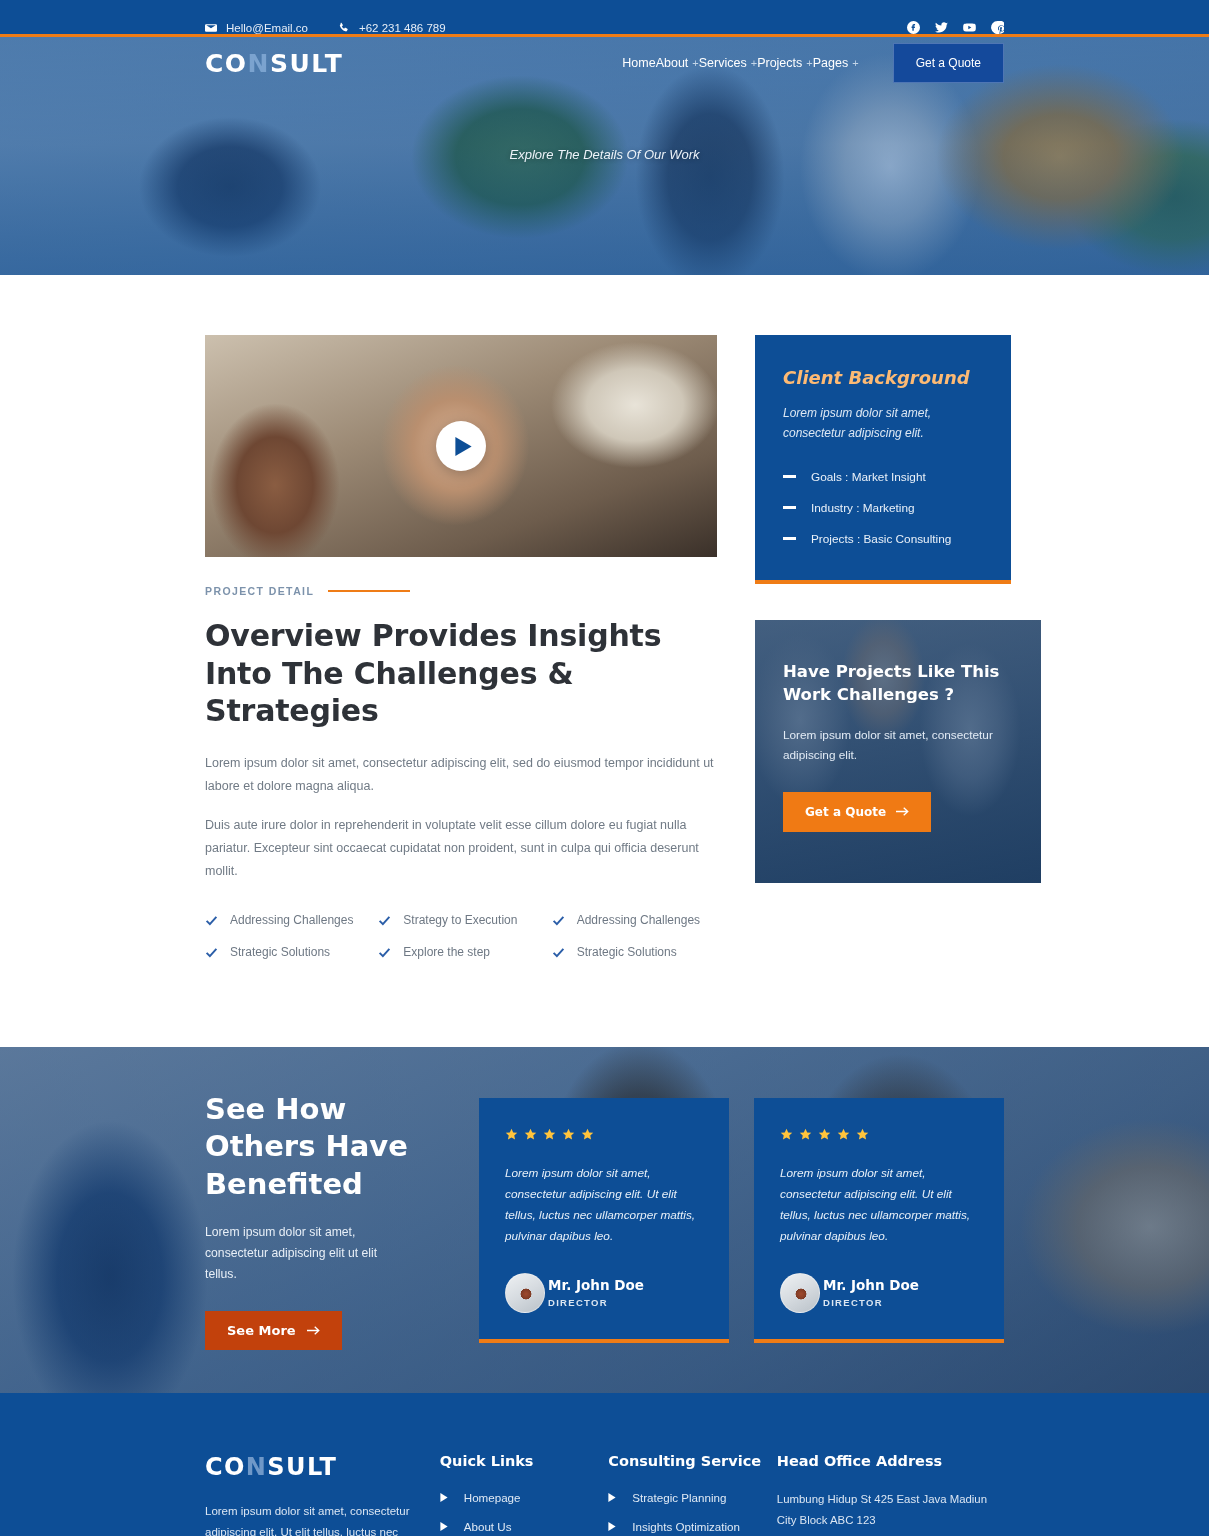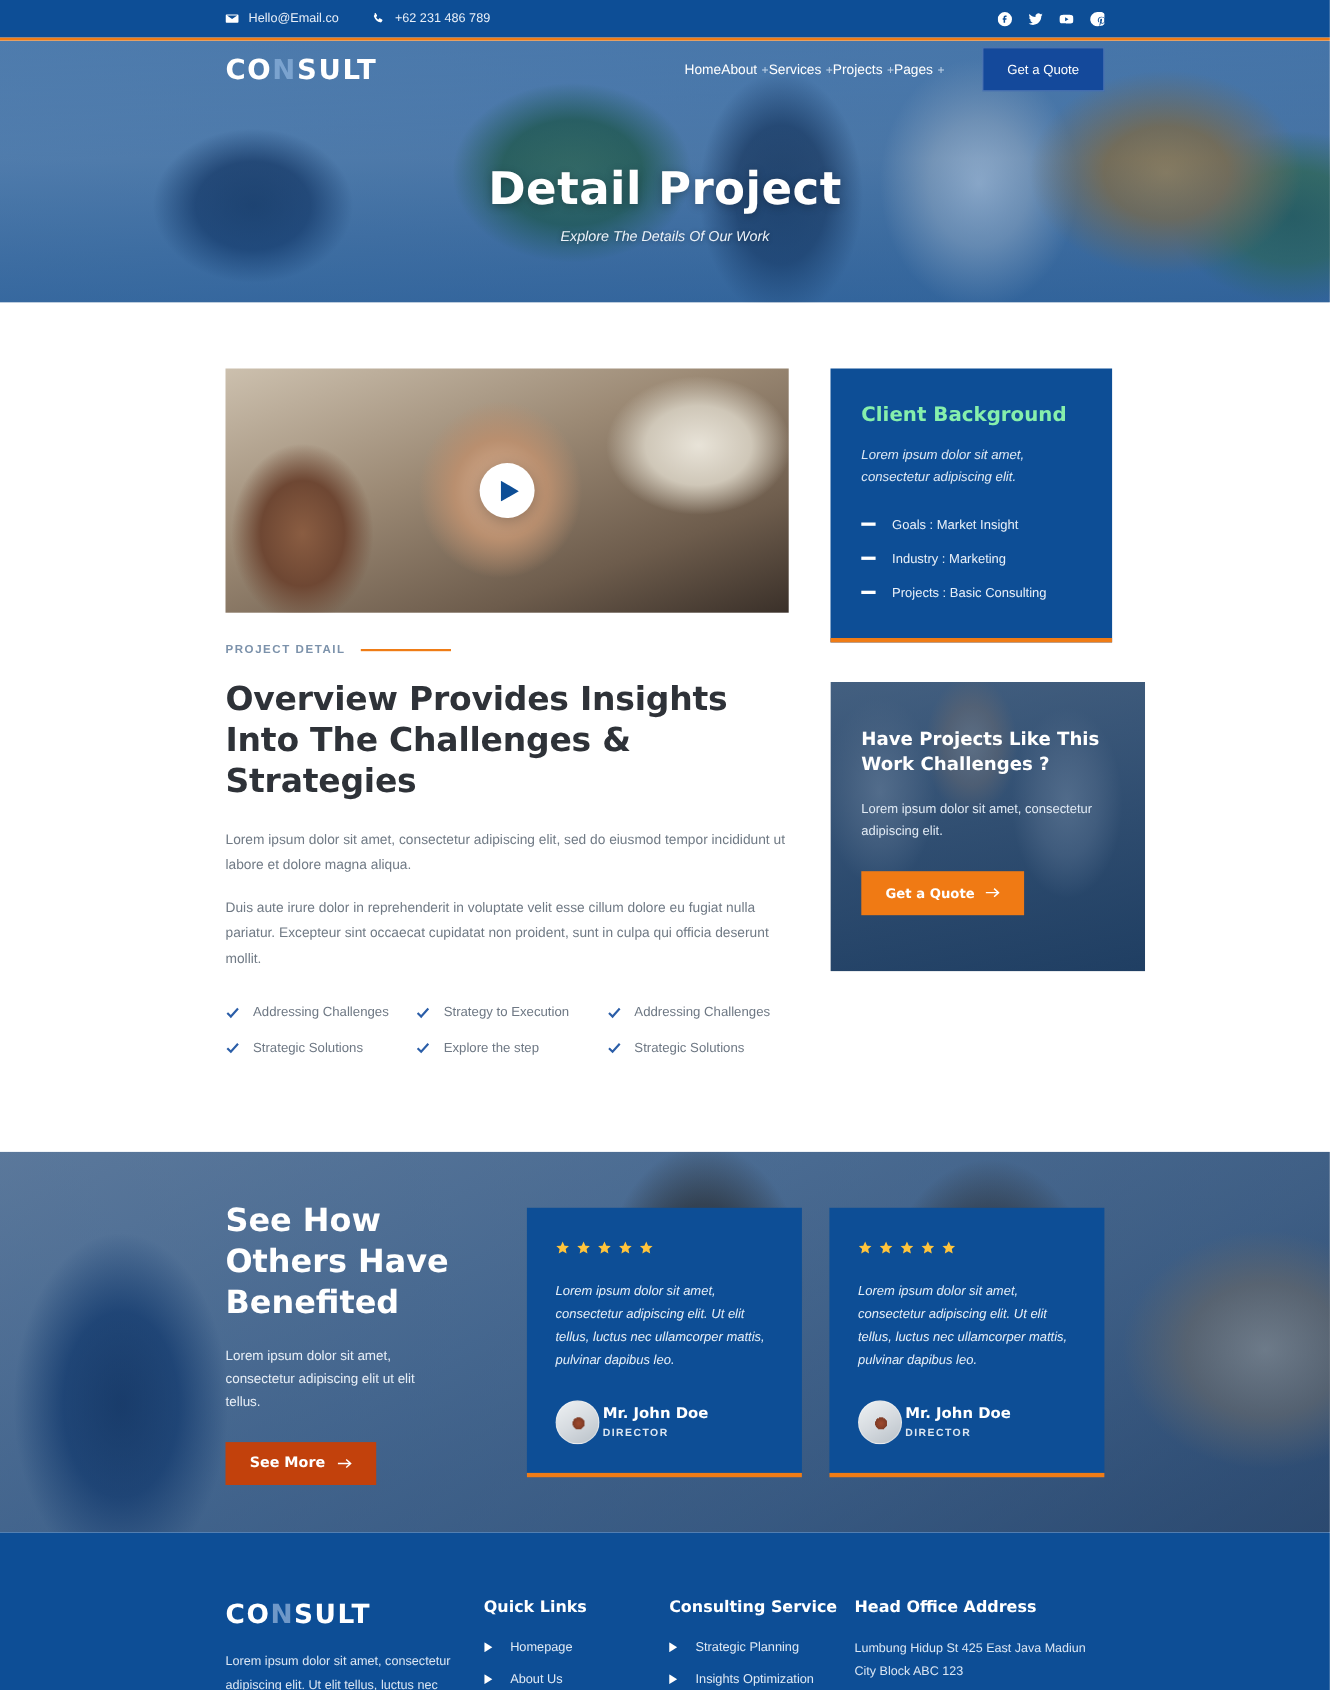--- a/index.html
+++ b/index.html
@@ -6,21 +6,21 @@
   html, body {
     width: 1209px;
     font-family: "Liberation Sans", sans-serif;
     background: #ffffff;
     color: #333;
   }
   .page { width: 1209px; position: relative; overflow: hidden; }
 
   
   .topbar {
-    height: 34px; background: #0d4e96; display: flex; align-items: center;
+    height: 34px; background: #0d4e96; display: flex; align-items: flex-end;
     padding: 0 205px; position: relative;
   }
   .topbar-left { display: flex; align-items: center; gap: 30px; }
   .tb-item { display: flex; align-items: center; gap: 9px; color: #e7eef7; font-size: 11.5px; }
   .tb-item svg { width: 12px; height: 12px; fill: #ffffff; }
   .topbar-right { margin-left: auto; display: flex; align-items: center; gap: 15px; }
   .soc { width: 13px; height: 13px; fill: #ffffff; display: block; }
   .orange-rule { height: 3px; background: #ef7c16; }
 
   
@@ -115,21 +115,21 @@
   }
   .check-item { display: flex; align-items: center; gap: 12px; }
   .check-item svg { width: 13px; height: 13px; stroke: #2b5ea8; fill: none; stroke-width: 2.4; flex: none; }
   .check-item span { font-size: 12px; color: #6e7884; }
 
   
   .card-client {
     background: #0d4e96; padding: 32px 28px 34px 28px; border-bottom: 4px solid #ef7c16;
   }
   .card-client h3 {
-    color: #86efac; font-size: 18px; font-weight: 800; font-family: "DejaVu Sans", sans-serif;
+    color: #fdba74; font-size: 18px; font-weight: 800; font-family: "DejaVu Sans", sans-serif; font-style: italic;
   }
   .card-client .ital {
     margin-top: 15px; font-size: 12px; font-style: italic; color: #dde8f4; line-height: 1.7;
   }
   .cb-list { margin-top: 26px; display: flex; flex-direction: column; gap: 17px; }
   .cb-row { display: flex; align-items: center; gap: 15px; }
   .dash { width: 13px; height: 3px; background: #fff; flex: none; }
   .cb-row span { font-size: 11.8px; color: #eaf1f9; }
 
   .card-cta {
@@ -285,21 +285,20 @@
       <nav class="nav">
         <a href="#"><span>Home</span></a>
         <a href="#"><span>About</span><span class="plus">+</span></a>
         <a href="#"><span>Services</span><span class="plus">+</span></a>
         <a href="#"><span>Projects</span><span class="plus">+</span></a>
         <a href="#"><span>Pages</span><span class="plus">+</span></a>
         <button class="btn-quote-head">Get a Quote</button>
       </nav>
     </div>
     <div class="hero-center">
-      <div class="hero-title">Detail Project</div>
       <div class="hero-sub">Explore The Details Of Our Work</div>
     </div>
   </div>
 
   <div class="main">
 
     <div class="col-left">
       <div class="video-box">
         <div class="play-btn">
           <svg viewBox="0 0 12 14">

